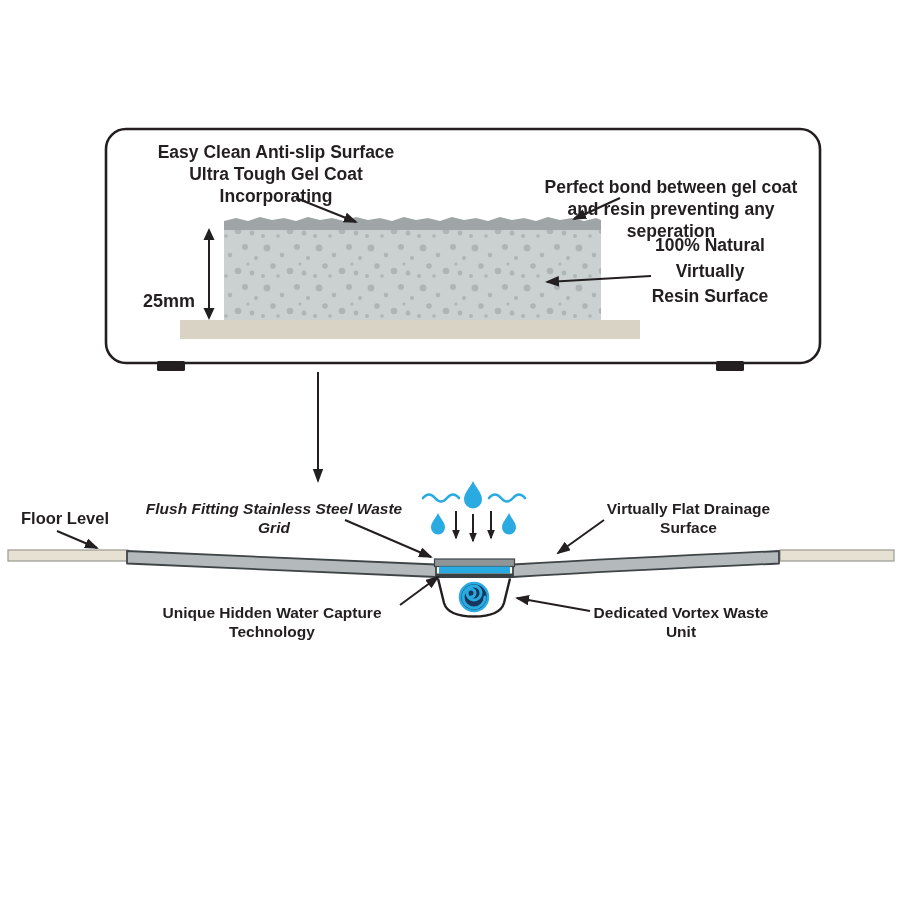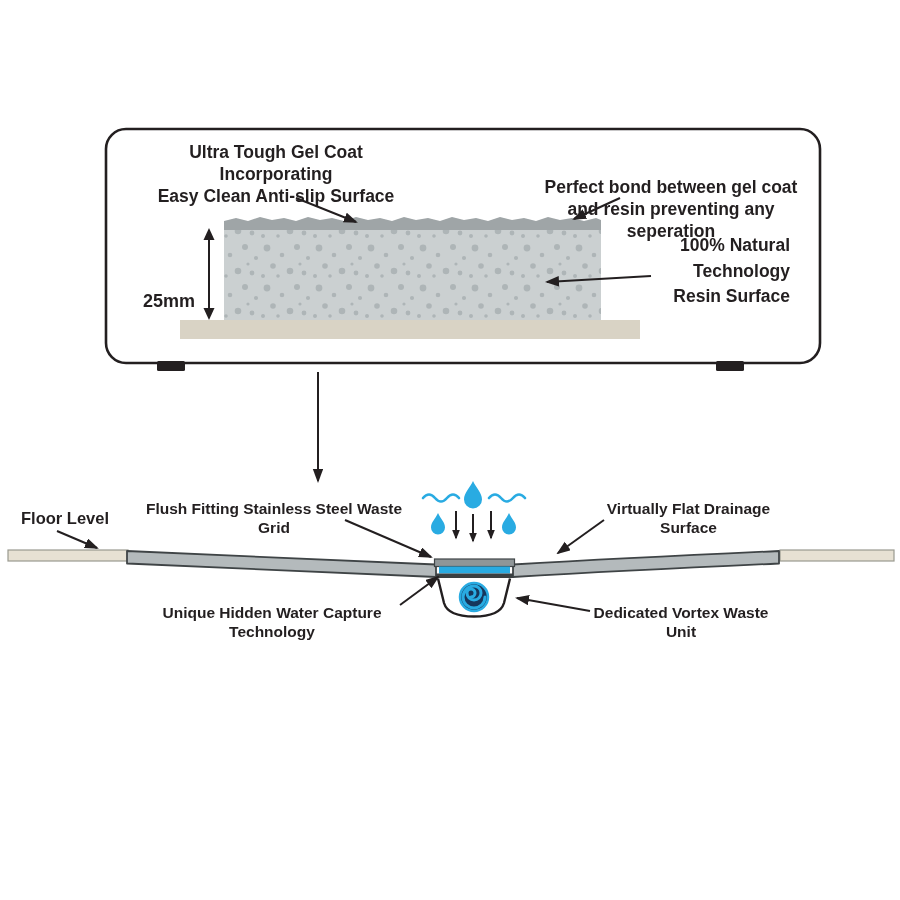--- a/index.html
+++ b/index.html
@@ -4,23 +4,23 @@
 <style>
   html,body{margin:0;padding:0;background:#ffffff;}
   #canvas{position:relative;width:900px;height:900px;background:#ffffff;overflow:hidden;
           font-family:"Liberation Sans",sans-serif;}
   #art{position:absolute;left:0;top:0;}
 
   .label{position:absolute;font-weight:bold;color:var(--ink);text-align:center;line-height:1.25;}
   .lbl-gelcoat{left:133px;top:142px;width:286px;font-size:17.5px;}
   .lbl-bond{left:524px;top:142px;width:294px;font-size:17.5px;margin-top:35px;}
   .lbl-25mm{left:136px;top:261px;width:66px;font-size:18px;margin-top:29px;}
-  .lbl-resin{left:630px;top:233px;width:160px;font-size:17.5px;line-height:25.5px;text-align:right;}
+  .lbl-resin{left:630px;top:233px;width:160px;font-size:17.5px;line-height:25.5px;}
   .lbl-floor{left:15px;top:508px;width:100px;font-size:16.5px;text-align:center;}
-  .lbl-grid{left:134px;top:499px;width:280px;font-size:15.5px;}
+  .lbl-grid{left:134px;top:499px;width:280px;font-size:15.5px;font-style:italic;}
   .lbl-flat{left:586px;top:499px;width:205px;font-size:15.5px;}
   .lbl-capture{left:132px;top:603px;width:280px;font-size:15.5px;}
   .lbl-vortex{left:586px;top:603px;width:190px;font-size:15.5px;}
 
   
   .f-ink{fill:var(--ink);}
   .f-blue{fill:var(--water-blue);}
   .f-navy{fill:var(--vortex-navy);}
   .f-slab{fill:var(--slab-gray);}
   .f-speckle{fill:var(--speckle-gray);}
@@ -124,34 +124,34 @@
 
       <line class="callout" x1="57" y1="531" x2="97" y2="548" marker-end="url(#ah)"></line>
       <line class="callout" x1="345" y1="520" x2="431" y2="557" marker-end="url(#ah)"></line>
       <line class="callout" x1="604" y1="520" x2="558" y2="553" marker-end="url(#ah)"></line>
       <line class="callout" x1="400" y1="605" x2="438" y2="577" marker-end="url(#ah)"></line>
       <line class="callout" x1="590" y1="611" x2="517" y2="598" marker-end="url(#ah)"></line>
     </g>
   </svg>
 
   <div class="label lbl-gelcoat">
+    <div>Easy Clean Anti-slip Surface</div>
     <div>Ultra Tough Gel Coat Incorporating</div>
-    <div>Easy Clean Anti-slip Surface</div>
   </div>
 
   <div class="label lbl-bond">
     <div>Perfect bond between gel coat</div>
     <div>and resin preventing any seperation</div>
   </div>
 
   <div class="label lbl-25mm">25mm</div>
 
   <div class="label lbl-resin">
     <div>100% Natural</div>
-    <div>Technology</div>
+    <div>Virtually</div>
     <div>Resin Surface</div>
   </div>
 
   <div class="label lbl-floor">Floor Level</div>
 
   <div class="label lbl-grid">Flush Fitting Stainless Steel Waste Grid</div>
 
   <div class="label lbl-flat">Virtually Flat Drainage Surface</div>
 
   <div class="label lbl-capture">Unique Hidden Water Capture Technology</div>

